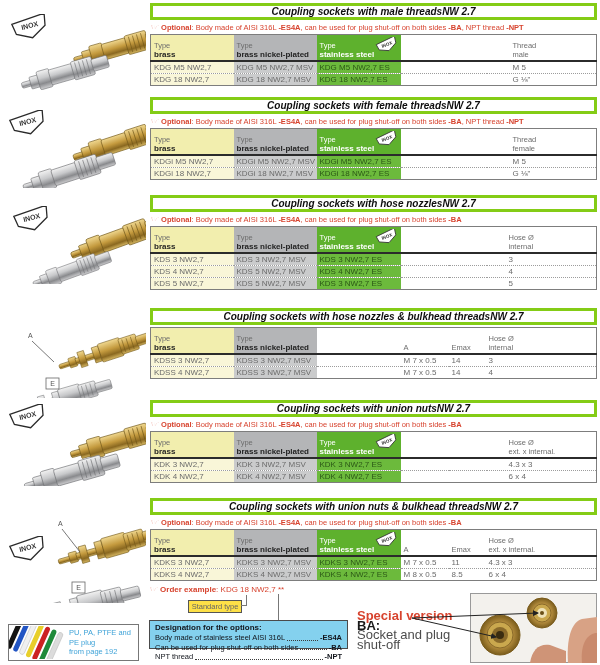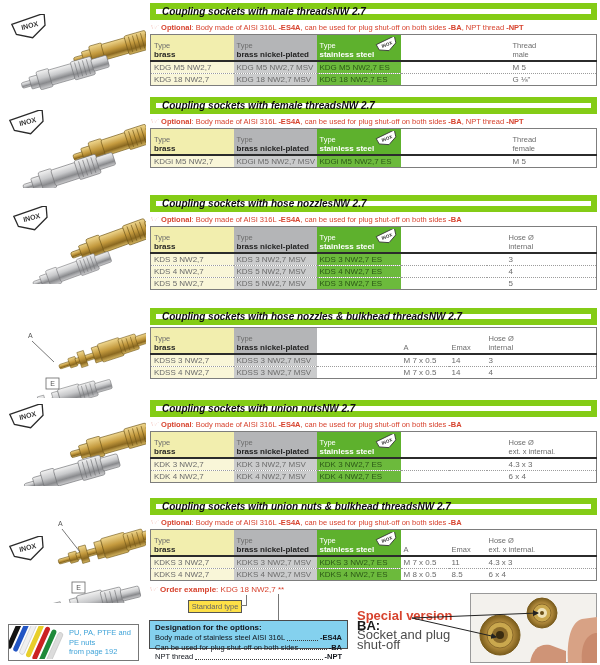--- a/index.html
+++ b/index.html
@@ -1,22 +1,22 @@
 <!DOCTYPE html>
 <html><head>
 <meta charset="utf-8">
 <style>
   html,body{margin:0;padding:0;background:#fff}
   #page{position:relative;width:600px;height:665px;background:#fff;overflow:hidden;
         font-family:"Liberation Sans",sans-serif;}
 
   
   .sec{position:absolute;left:150px;width:447px}
-  .bar{box-sizing:border-box;display:flex;justify-content:flex-start;align-items:center;
-       border:6px solid #84cc16;background:#fff;height:17px;padding:0 6px;
+  .bar{box-sizing:border-box;display:flex;justify-content:center;align-items:center;
+       border:3px solid #84cc16;background:#fff;height:17px;padding:0 6px;
        font-weight:bold;font-style:italic;font-size:10px;color:#0e0e0e;}
   .opt{margin:2px 0 0 1px;font-size:7.5px;color:#d7432e;white-space:nowrap}
   .opt .hand{font-size:9px;margin-right:2px}
   .opt b{font-weight:bold}
 
   .tbl{border-collapse:collapse;table-layout:fixed;width:447px;margin-top:2px;background:#fff;border:1px solid #7d7d7d}
   .tbl th,.tbl td{padding:0 3px;font-size:8px;font-weight:normal;color:#6b6b6b;text-align:left;
                   vertical-align:middle;white-space:nowrap;overflow:hidden}
   .tbl th{height:24px;vertical-align:bottom;border-bottom:2px solid #2b2b2b;padding-bottom:1px;position:relative}
   .tbl td{height:11px}
@@ -310,20 +310,28 @@
         </thead>
       <tbody>
         <tr>
             <td class="c1">KDGi M5 NW2,7</td>
             <td class="c2">KDGi M5 NW2,7 MSV</td>
             <td class="c3">KDGi M5 NW2,7 ES</td>
             <td class="c4"></td>
             <td class="c5"></td>
             <td class="c6">M 5</td>
           </tr>
+        <tr>
+            <td class="c1">KDGi 18 NW2,7</td>
+            <td class="c2">KDGi 18 NW2,7 MSV</td>
+            <td class="c3">KDGi 18 NW2,7 ES</td>
+            <td class="c4"></td>
+            <td class="c5"></td>
+            <td class="c6">G ⅛"</td>
+          </tr>
       </tbody>
     </table>
   </div>
 
   <div class="sec" style="top:195px">
     <div class="bar">
       <span>Coupling sockets with hose nozzles</span>
       <span>NW 2.7</span>
     </div>
     <div class="opt">
@@ -631,21 +639,21 @@
         <rect x="9" y="-2" width="5" height="36" rx="2.5" fill="#2255c4"></rect>
         <rect x="16" y="-2" width="5" height="36" rx="2.5" fill="#f0f0f0" stroke="#bbb" stroke-width=".5"></rect>
         <rect x="23" y="-2" width="5" height="36" rx="2.5" fill="#e8cf2a"></rect>
         <rect x="30" y="-2" width="5" height="36" rx="2.5" fill="#cc2222"></rect>
         <rect x="37" y="-2" width="5" height="36" rx="2.5" fill="#1f8a3a"></rect>
         <rect x="44" y="-2" width="5" height="36" rx="2.5" fill="#dcdcdc" stroke="#bbb" stroke-width=".5"></rect>
       </g>
     </svg>
     <div class="txt">
       <div>PU, PA, PTFE and</div>
-      <div>PE nuts</div>
+      <div>PE plug</div>
       <div>from page 192</div>
     </div>
   </div>
 
   <div class="special">
     <div><span class="r">Special version</span> <span class="b">BA:</span></div>
     <div>Socket and plug</div>
     <div>shut-off</div>
   </div>
 

